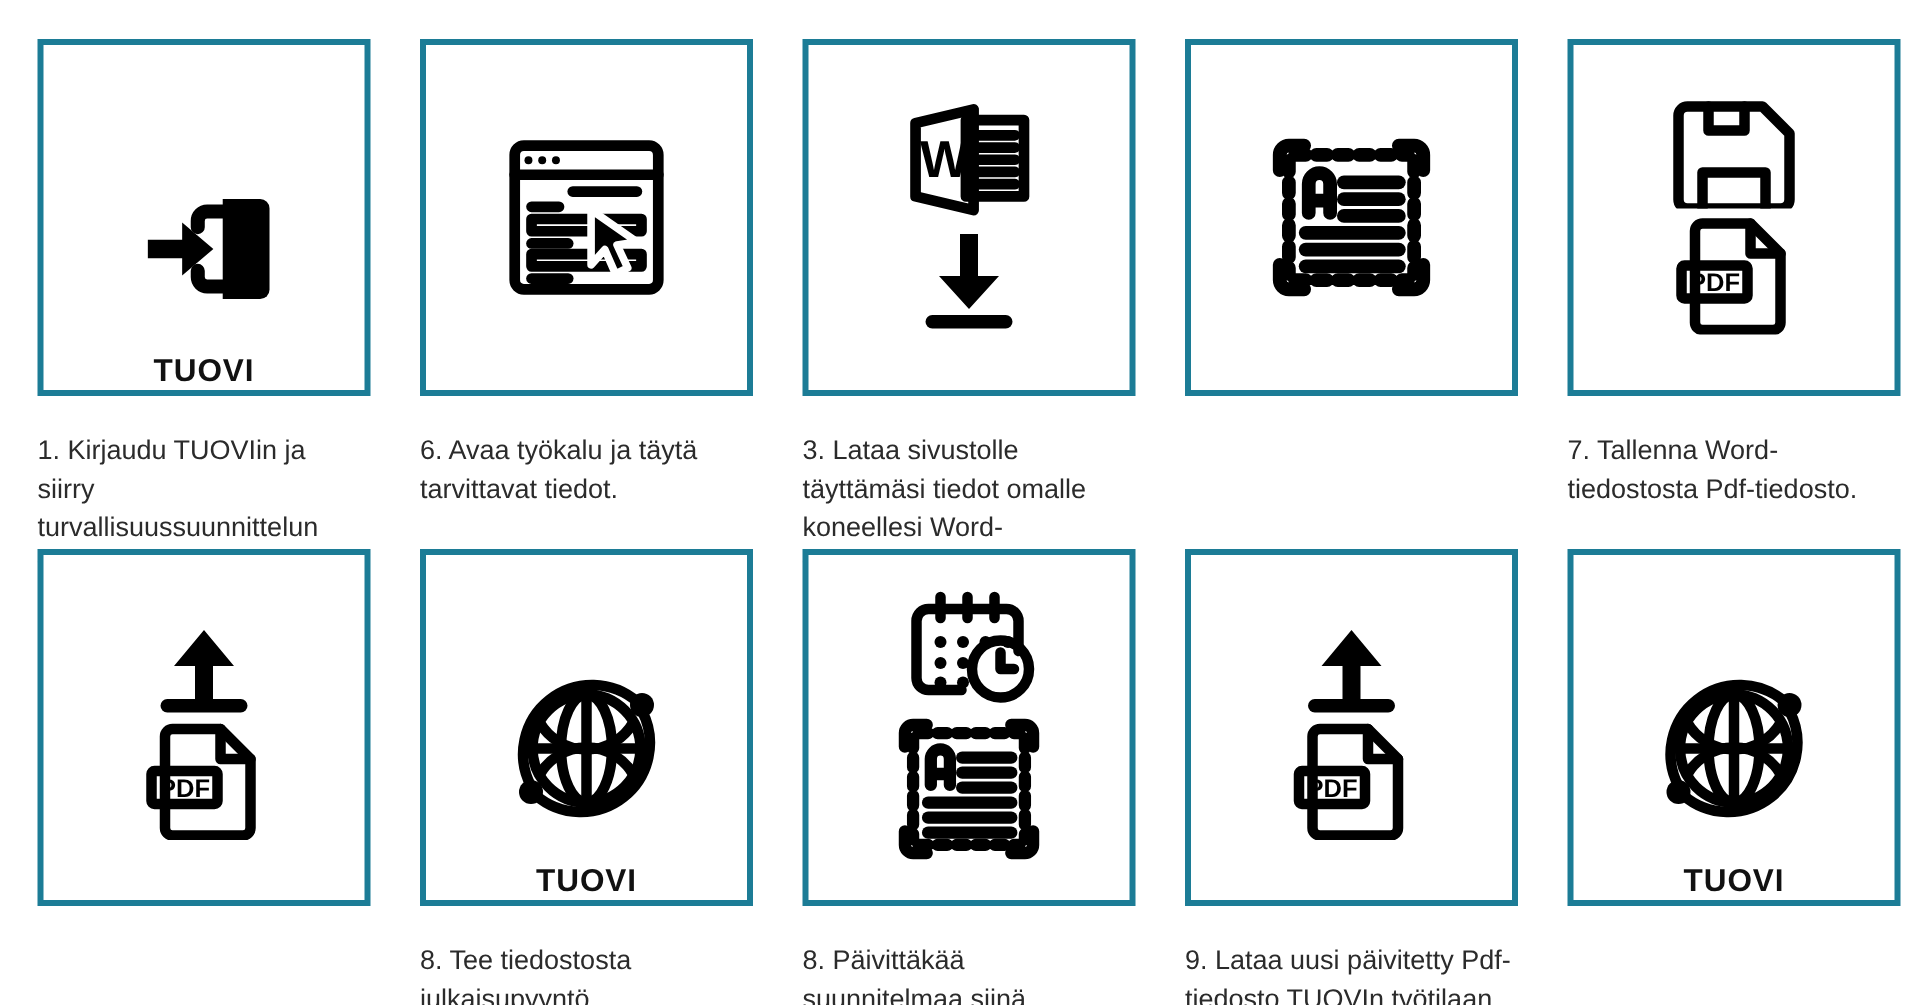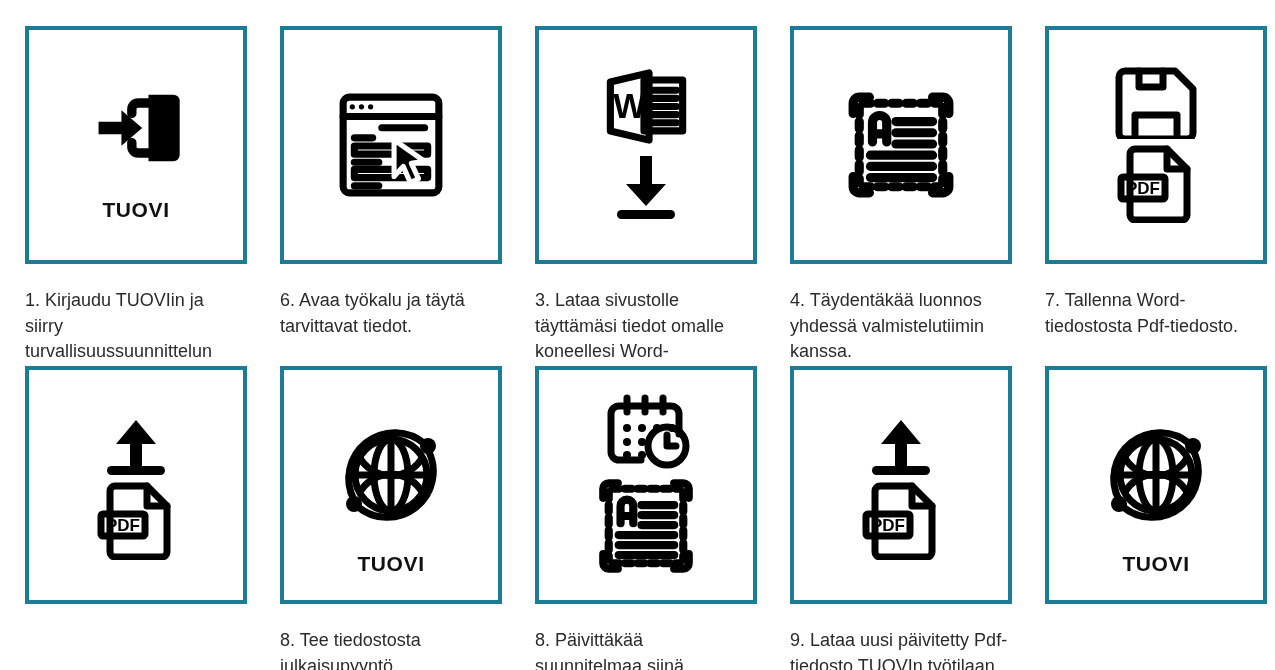--- a/index.html
+++ b/index.html
@@ -36,21 +36,21 @@
     width: 222px;
     height: 238px;
     border: 4px solid #1c7c96;
     background: #ffffff;
     display: flex;
     flex-direction: column;
     align-items: center;
     justify-content: center;
     position: relative;
   }
-  .card.with-label { justify-content: flex-start; padding-top: 42px; }
+  .card.with-label { justify-content: flex-end; padding-top: 32px; }
 
   .icon-wrap {
     display: flex;
     flex-direction: column;
     align-items: center;
     justify-content: center;
   }
   .card-label {
     font-size: 21px;
     font-weight: bold;
@@ -155,21 +155,20 @@
             <path class="st" stroke-width="7" d="M27 52 V33 a7 7 0 0 1 14 0 v19 M27 44 h14"></path>
             <line class="st" stroke-width="7" x1="50" y1="32" x2="86" y2="32"></line>
             <line class="st" stroke-width="7" x1="50" y1="43" x2="86" y2="43"></line>
             <line class="st" stroke-width="7" x1="50" y1="54" x2="86" y2="54"></line>
             <line class="st" stroke-width="7" x1="25" y1="65" x2="86" y2="65"></line>
             <line class="st" stroke-width="7" x1="25" y1="76" x2="86" y2="76"></line>
             <line class="st" stroke-width="7" x1="25" y1="87" x2="86" y2="87"></line>
           </svg>
         </div>
       </div>
-      <div class="caption">4. Täydentäkää luonnos yhdessä valmistelutiimin kanssa.</div>
     </div>
 
     <div class="cell">
       <div class="card">
         <div class="icon-wrap">
           <svg width="86" height="72" viewBox="0 0 86 72">
             <path class="st-thin" d="M6 10 a6 6 0 0 1 6 -6 h50 l18 18 v44 a6 6 0 0 1 -6 6 h-62 a6 6 0 0 1 -6 -6 z"></path>
             <path class="st-thin" d="M26 4 v16 h24 v-16"></path>
             <path class="st-thin" d="M22 72 v-24 h42 v24"></path>
           </svg>

